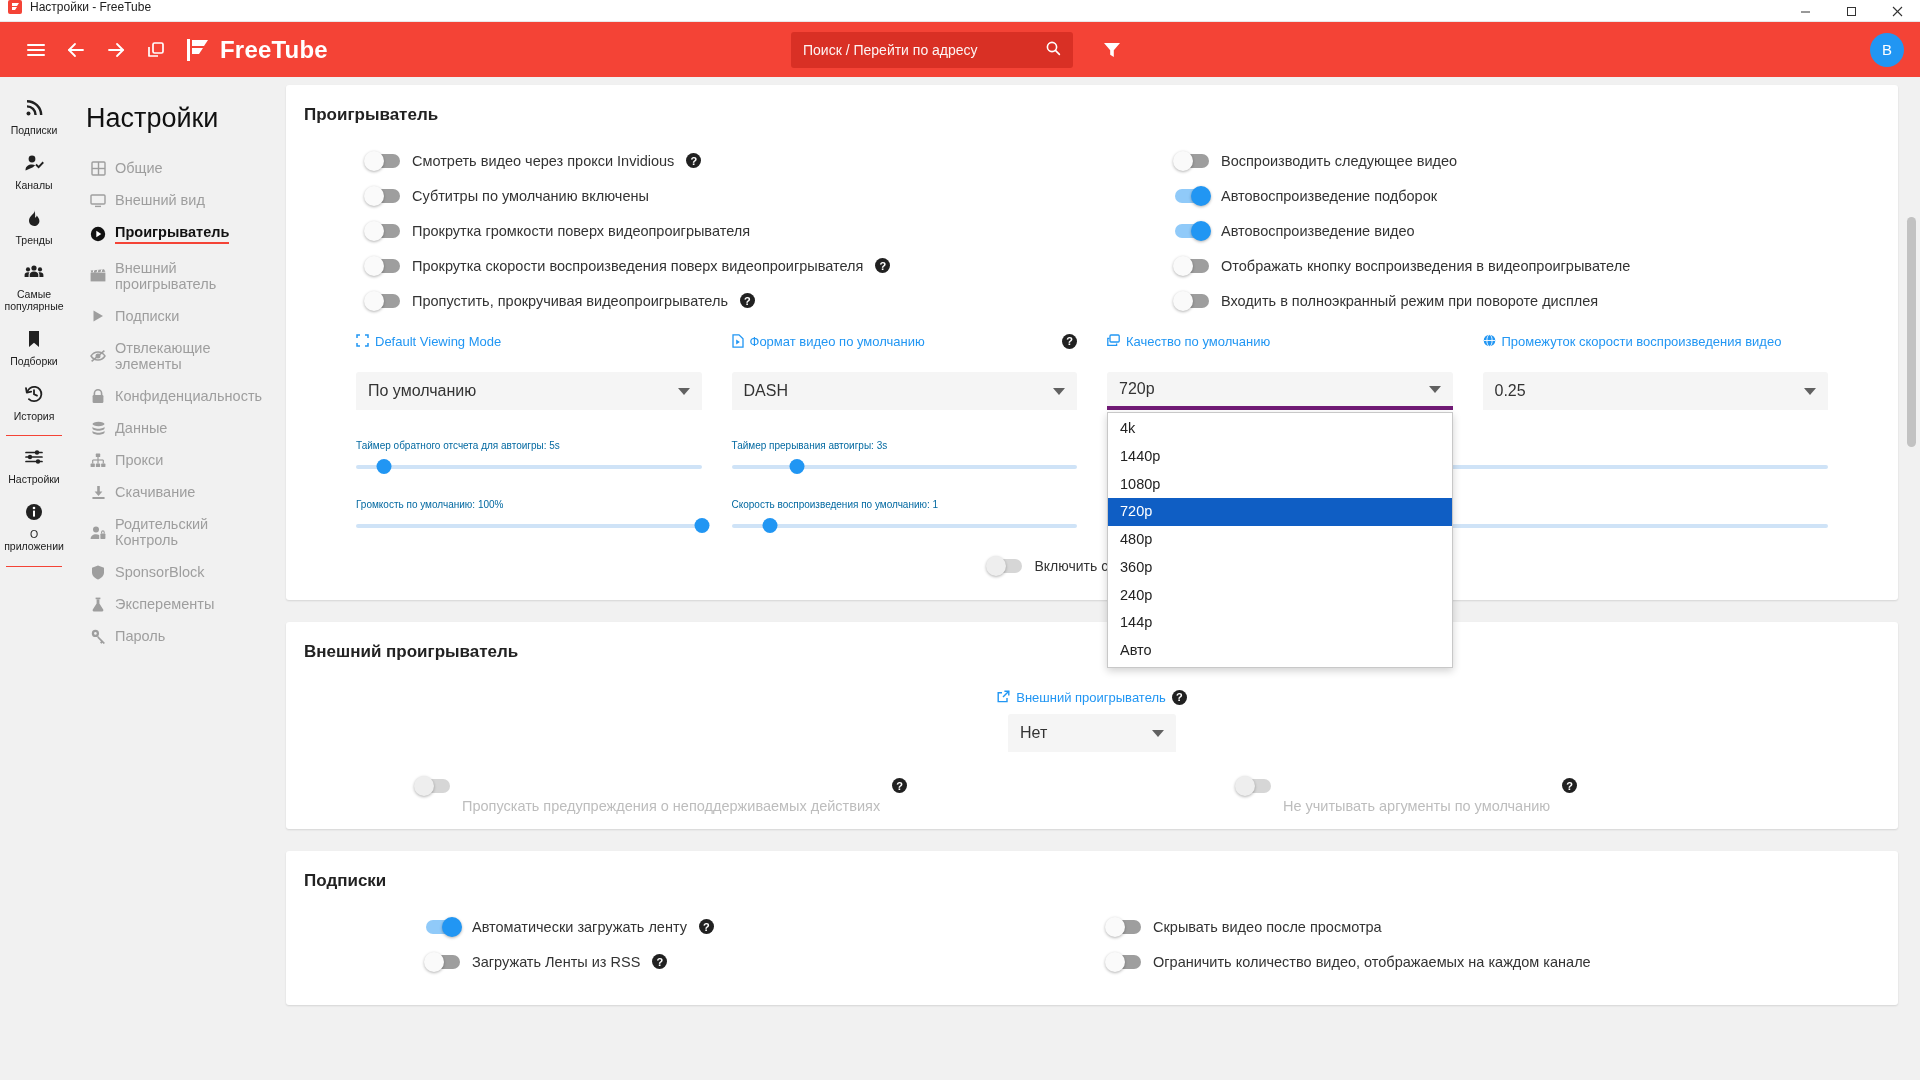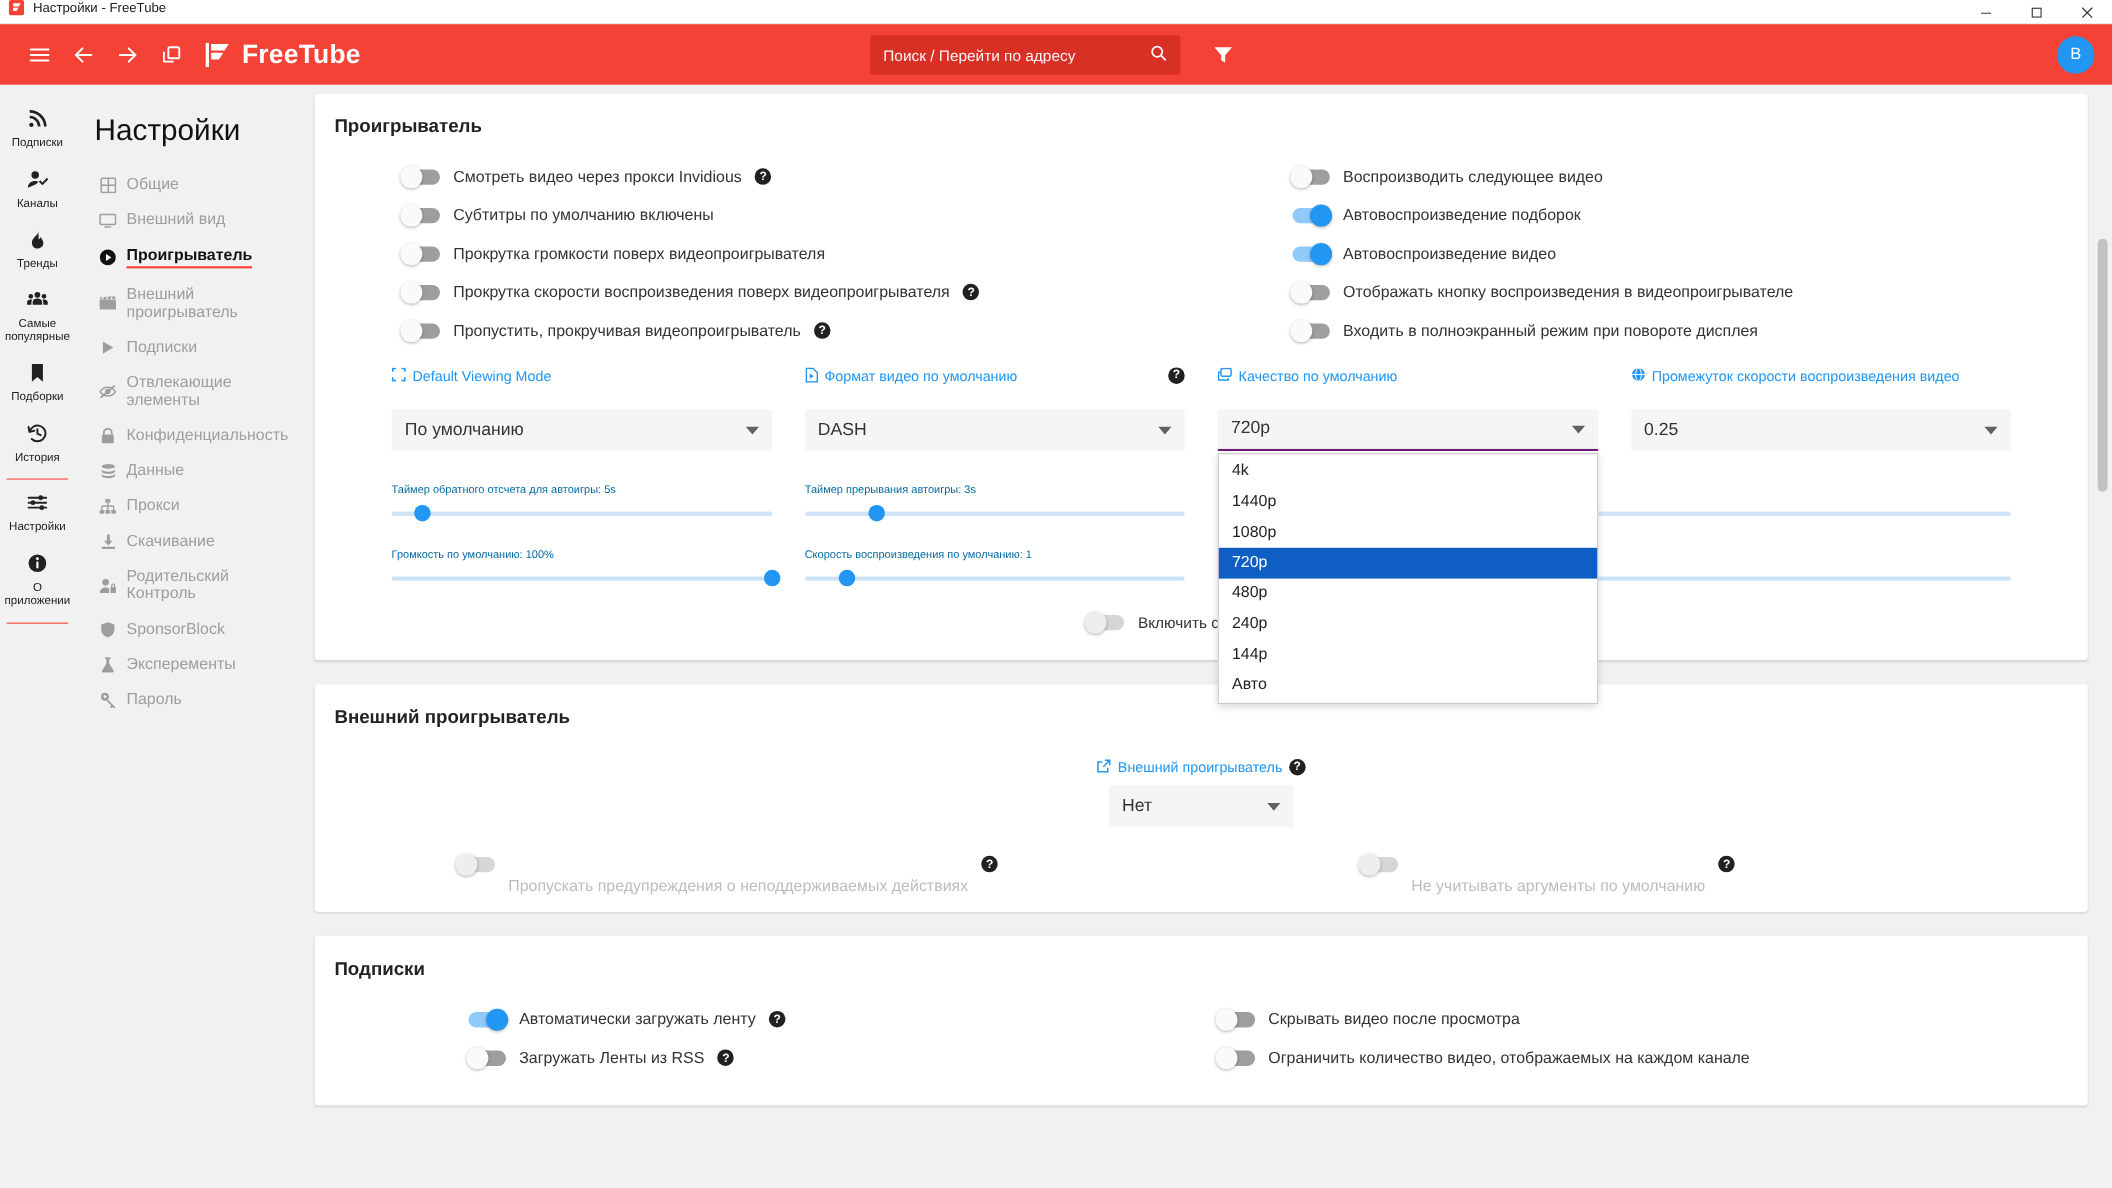--- a/index.html
+++ b/index.html
@@ -131,21 +131,21 @@
   .sel-label {
     display: flex; align-items: flex-start; gap: 6px; color: #2196f3; font-size: 13px;
     line-height: 1.25; margin-bottom: 6px; min-height: 32px;
   }
   .sel-label .sl-txt { flex: 1; }
   .sel-field {
     background: #f5f5f5; height: 38px; border-radius: 3px 3px 0 0;
     display: flex; align-items: center; padding: 0 12px; cursor: pointer;
     justify-content: space-between; position: relative;
   }
-  .sel-field.focused { border-bottom: 2px solid #701a75; }
+  .sel-field.focused { border-bottom: 4px solid #701a75; }
   .sel-val { font-size: 16px; color: #333; }
   .caret { width: 0; height: 0; border-left: 6px solid transparent; border-right: 6px solid transparent; border-top: 7px solid #616161; }
 
   .dropdown {
     position: absolute; top: 40px; left: 0; width: 100%; background: #fff;
     border: 1px solid #c8c8c8; box-shadow: 0 3px 8px rgba(0,0,0,.18);
     z-index: 40; padding: 2px 0;
   }
   .dd-item { padding: 3px 12px; font-size: 14.5px; color: #222; cursor: pointer; line-height: 1.5; }
   .dd-item.selected { background: #0f5ec4; color: #fff; }
@@ -695,20 +695,21 @@
           <div class="sel-field focused">
             <span class="sel-val">720p</span>
             <span class="caret"></span>
 
             <div class="dropdown">
               <div class="dd-item">4k</div>
               <div class="dd-item">1440p</div>
               <div class="dd-item">1080p</div>
               <div class="dd-item selected">720p</div>
               <div class="dd-item">480p</div>
+              <div class="dd-item">360p</div>
               <div class="dd-item">240p</div>
               <div class="dd-item">144p</div>
               <div class="dd-item">Авто</div>
             </div>
           </div>
         </div>
 
         <div class="sel-block">
           <div class="sel-label">
             <span>

